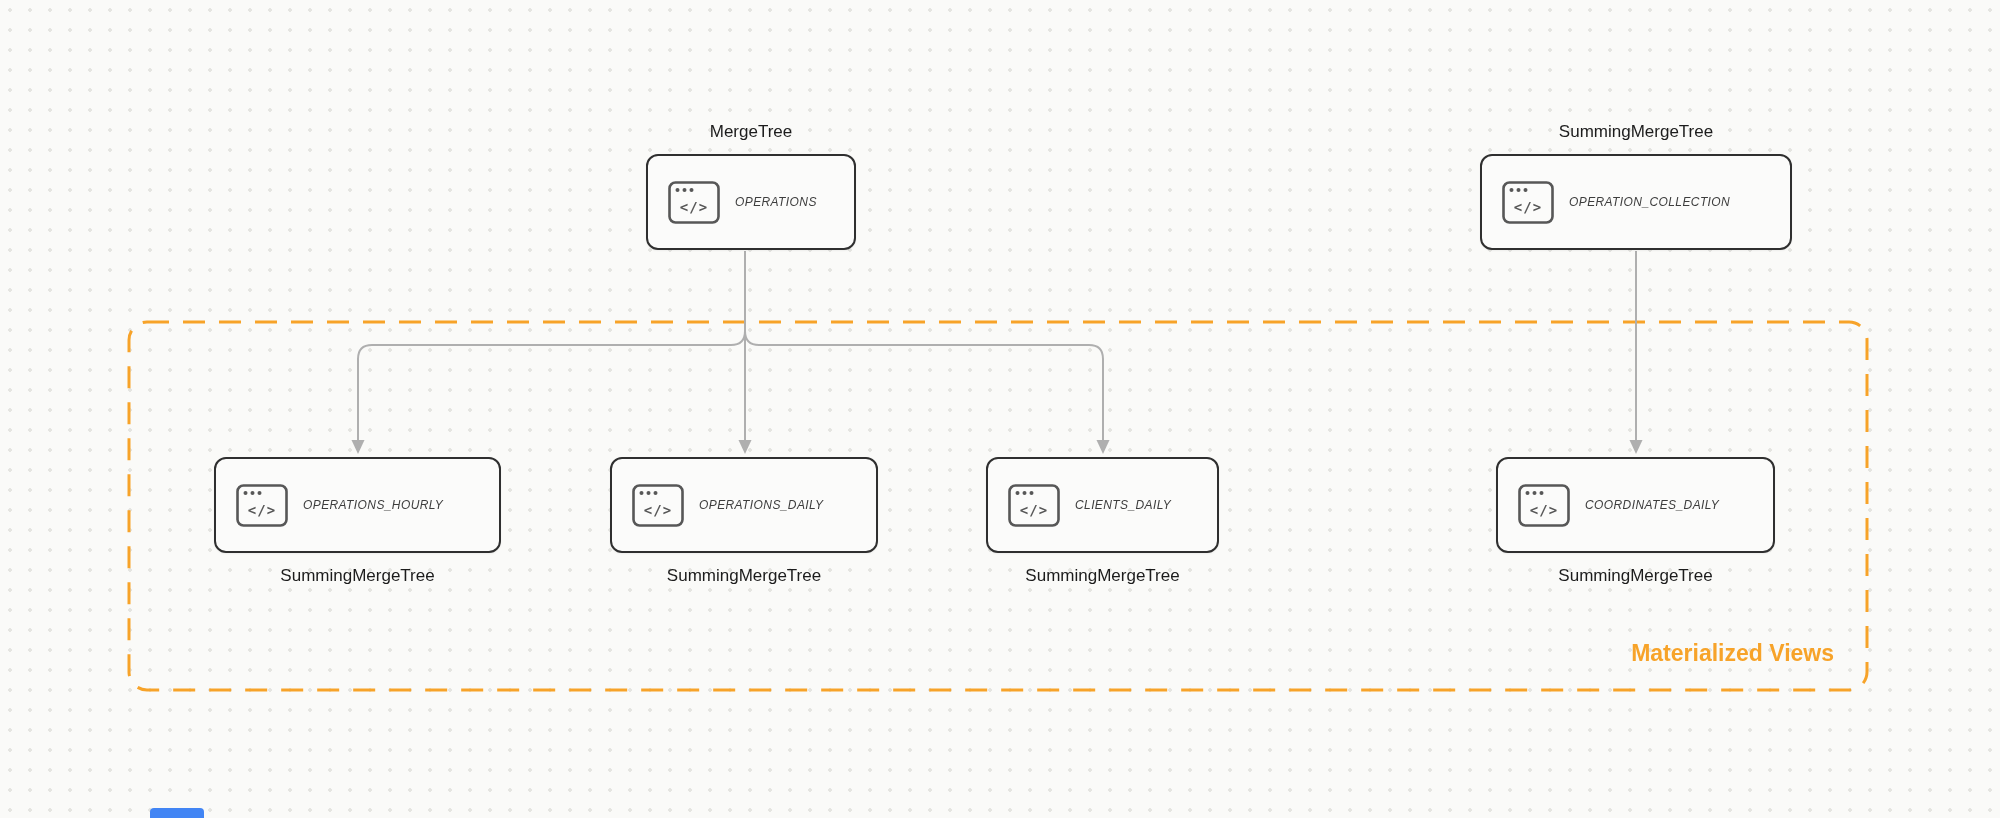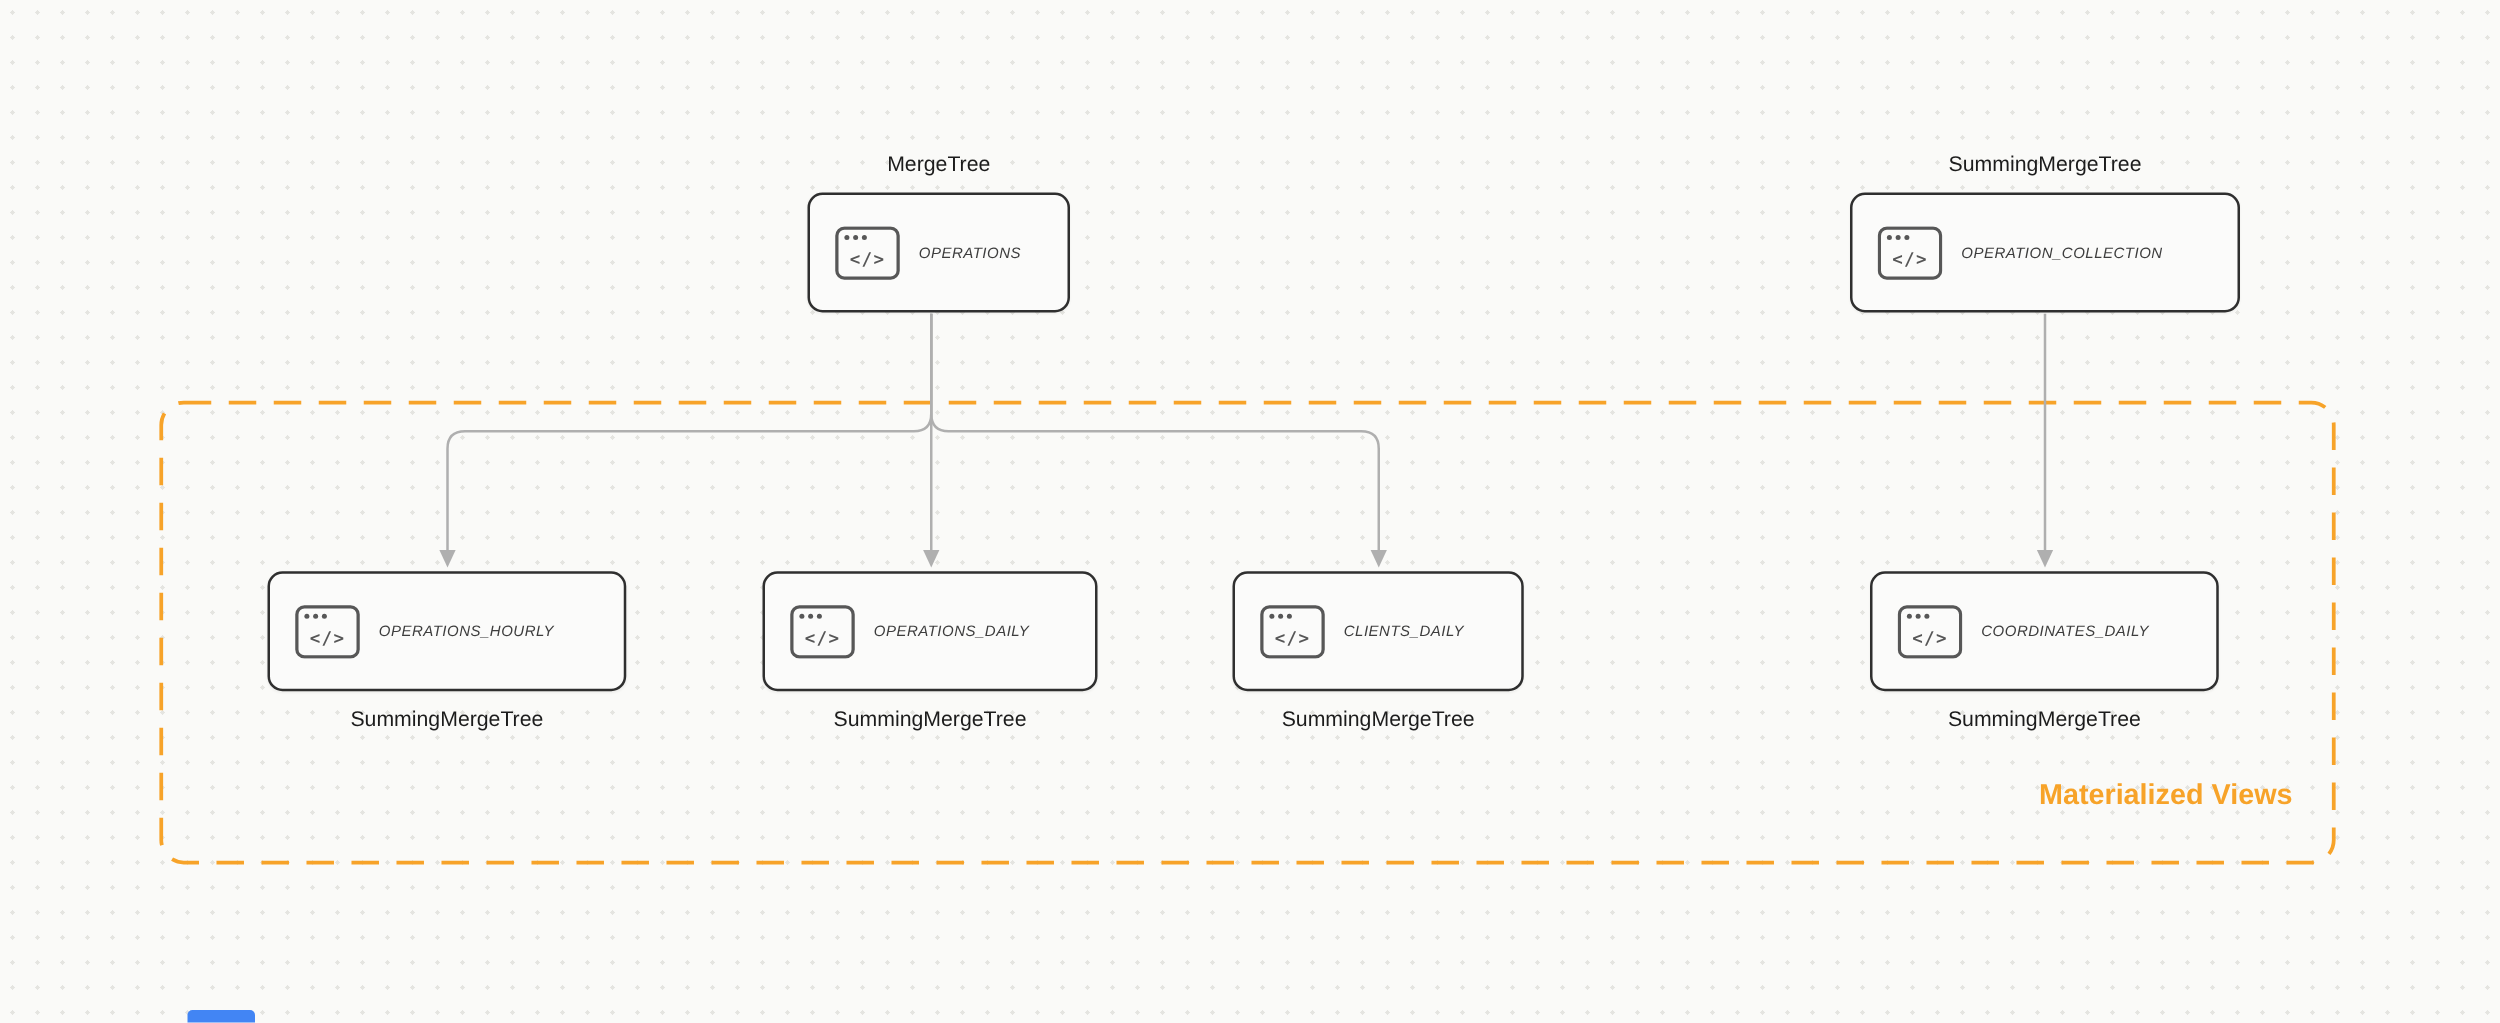--- a/index.html
+++ b/index.html
@@ -13,21 +13,21 @@
     background-size: 20px 20px;
   }
 
   .edges { position:absolute; left:0; top:0; }
   .group-border { fill:none; stroke: var(--accent-orange, #F7A329); stroke-width:3; stroke-dasharray:22 14; }
   .edge-lines path { fill:none; stroke: var(--arrow, #AFAFAF); stroke-width:2; }
   .edge-heads polygon { fill: var(--arrow, #AFAFAF); }
 
   .group-box { position:absolute; left:128px; top:321px; width:1740px; height:370px; pointer-events:none; }
   .group-label {
-    position:absolute; right:34px; bottom:42px;
+    position:absolute; right:34px; bottom:24px;
     font-size:23px; font-weight:600; color: var(--accent-orange, #F7A329);
     pointer-events:auto;
   }
 
   .node-wrap { position:absolute; }
   .engine {
     font-size:17px; color: var(--engine-label, #1C1C1C);
     text-align:center; line-height:20px; white-space:nowrap;
   }
   .engine.top { margin-bottom:12px; }

